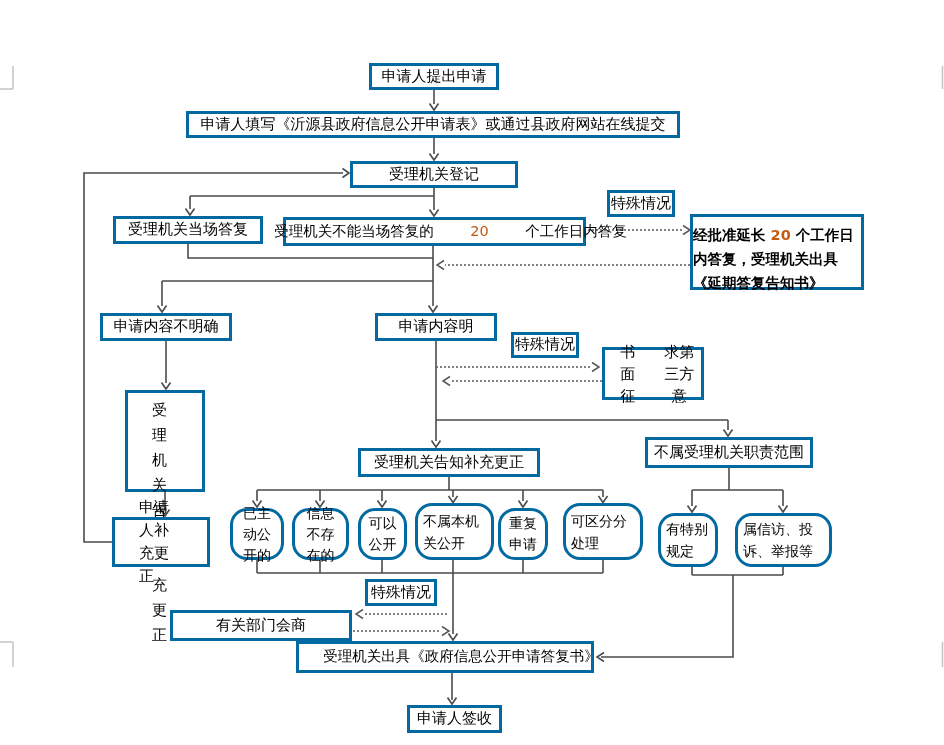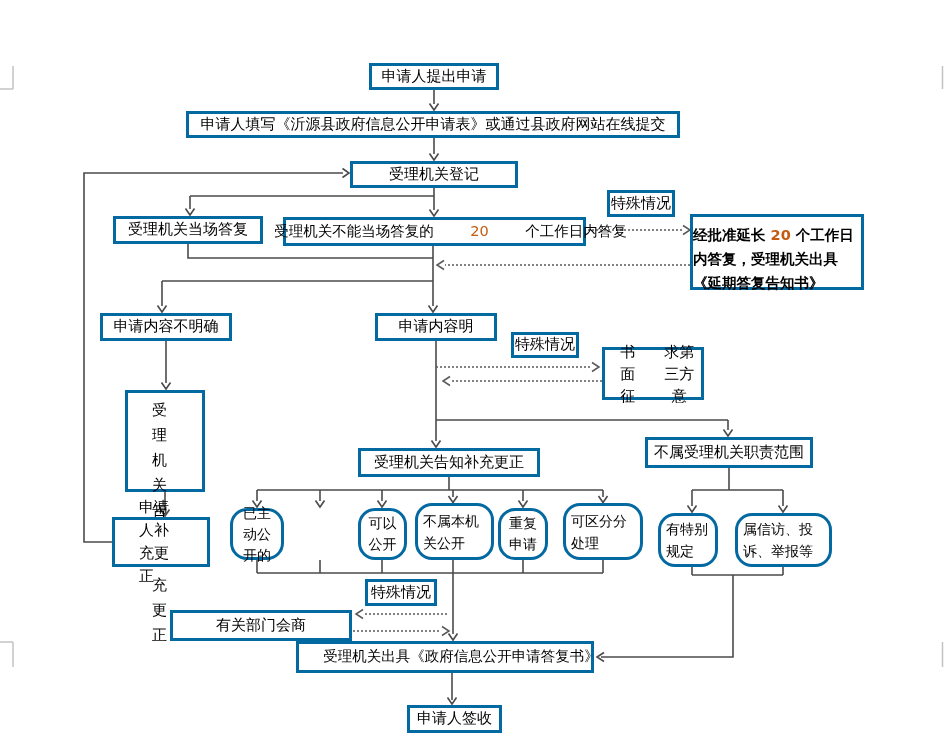--- a/index.html
+++ b/index.html
@@ -163,20 +163,23 @@
   </div>
 
   <div class="box" style="left:645px;top:437px;width:168px;height:31px">
     <span>不属受理机关职责范围</span>
   </div>
 
   <div class="box sz14 pad4" style="left:230px;top:508px;width:54px;height:52px;line-height:21px">
     <span>已主动公开的</span>
   </div>
 
+  <div class="box sz14 pad4" style="left:292px;top:508px;width:57px;height:52px;line-height:21px">
+    <span>信息不存在的</span>
+  </div>
 
   <div class="box sz14 pad4" style="left:358px;top:508px;width:49px;height:52px;line-height:21px">
     <span>可以公开</span>
   </div>
 
   <div class="box sz14 pad4 leftalign" style="left:415px;top:503px;width:79px;height:57px;line-height:22px">
     <span>不属本机关公开</span>
   </div>
 
   <div class="box sz14 pad4" style="left:498px;top:508px;width:50px;height:52px;line-height:21px">

